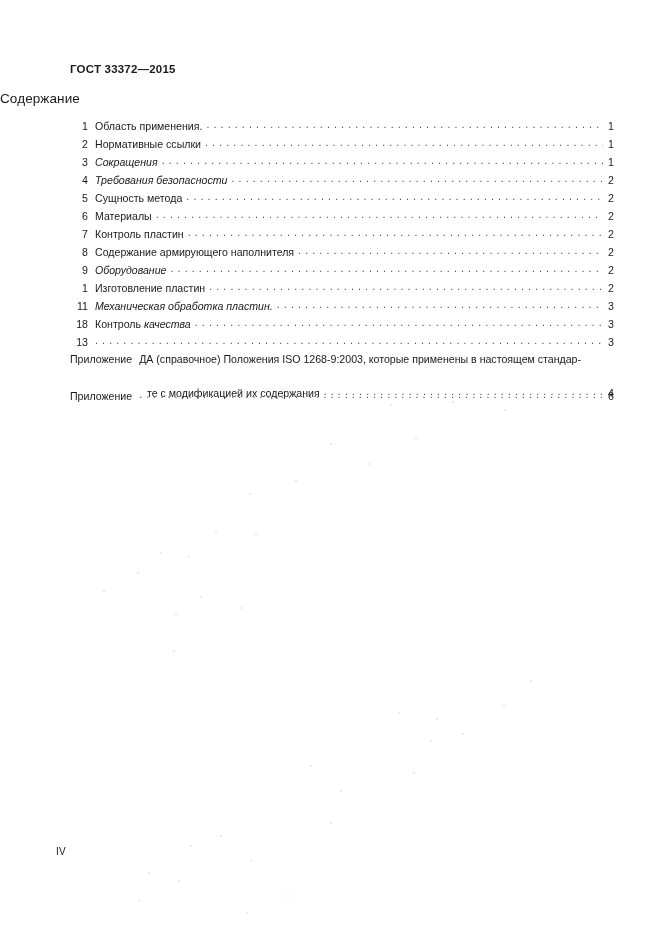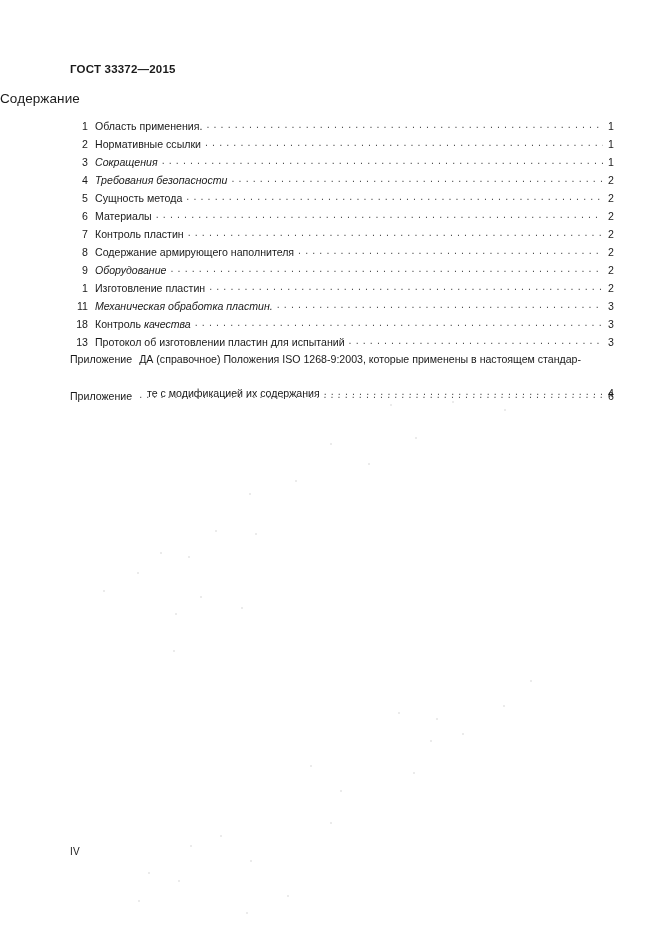--- a/index.html
+++ b/index.html
@@ -114,21 +114,21 @@
   .appx-text { flex: 0 0 auto; }
   .appx-text-grow { flex: 0 0 auto; padding-right: 4px; margin-top: 16px; }
 
   .appx-cont {
     padding-left: 77px;
   }
 
   
   .folio {
     position: absolute;
-    left: 70px;
+    left: 56px;
     top: 846px;
     font-size: 10px;
     letter-spacing: 0.3px;
   }
 
   
   .speckle {
     position: absolute;
     inset: 0;
     pointer-events: none;
@@ -271,21 +271,20 @@
 
     <div class="toc-row">
       <span class="toc-num">18</span>
       <span class="toc-label"><span>Контроль </span><span class="italic">качества</span></span>
       <span class="toc-leader"></span>
       <span class="toc-page">3</span>
     </div>
 
     <div class="toc-row">
       <span class="toc-num">13</span>
-      <span class="toc-label">Протокол об изготовлении пластин для испытаний</span>
       <span class="toc-leader"></span>
       <span class="toc-page">3</span>
     </div>
 
     <div class="appendix-block">
       <div class="appx-row">
         <span class="appx-word">Приложение</span>
         <span class="appx-text">ДА (справочное) Положения ISO 1268-9:2003, которые применены в настоящем стандар-</span>
       </div>
       <div class="appx-row appx-cont">

